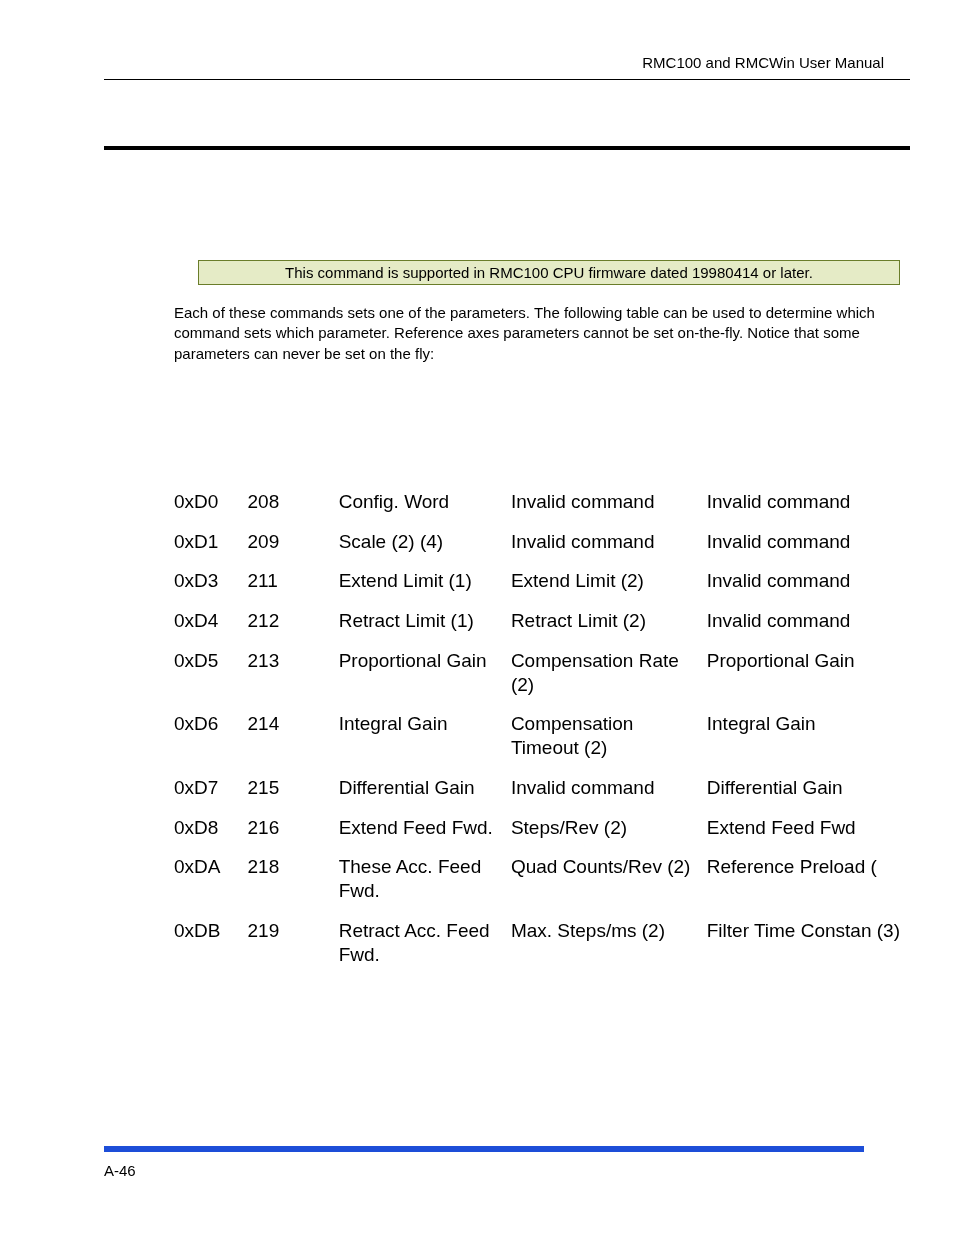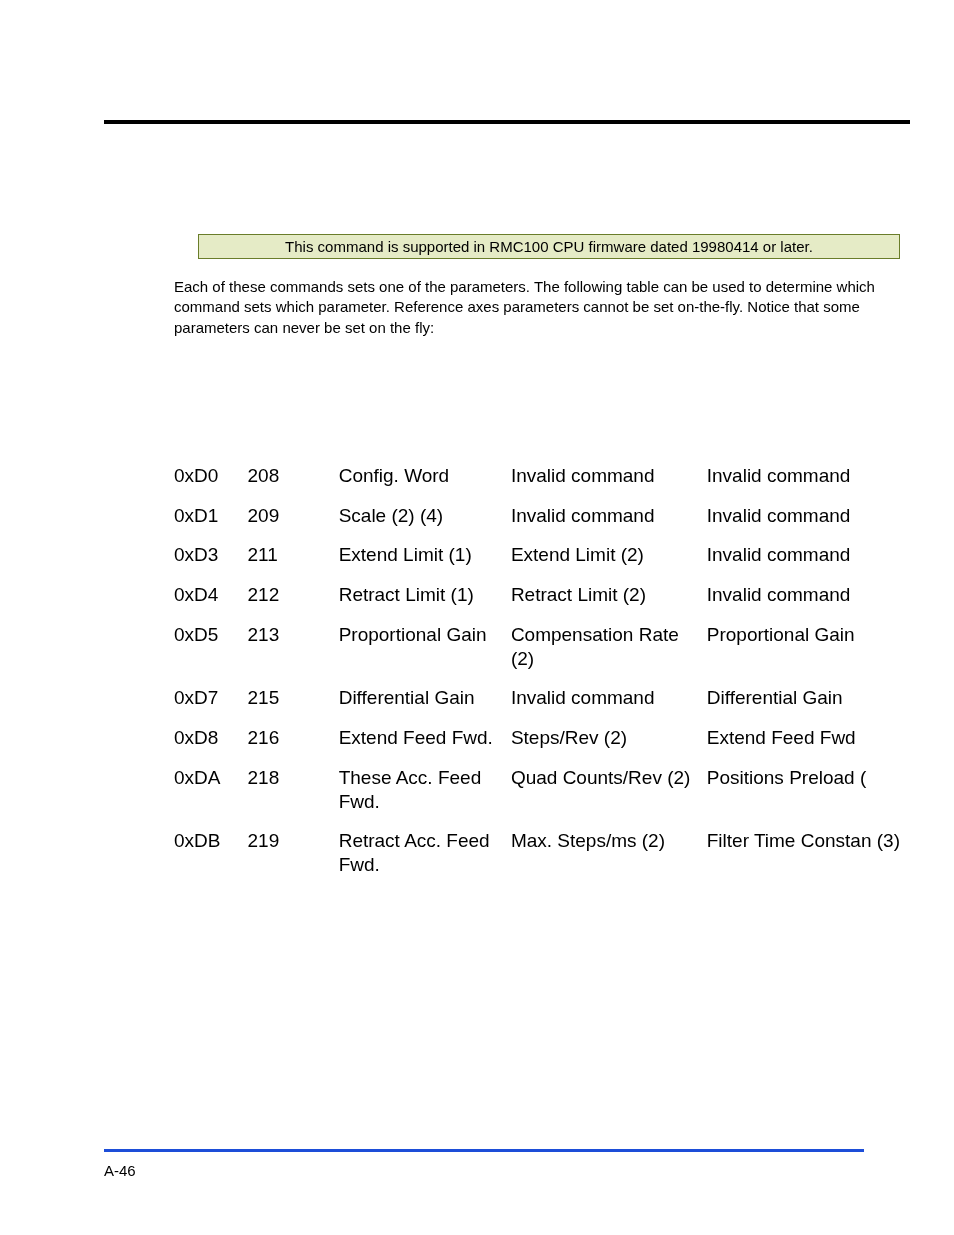--- a/index.html
+++ b/index.html
@@ -58,30 +58,33 @@
   .col-hex   { width: 80px; }
   .col-dec   { width: 110px; }
   .col-p1    { width: 195px; }
   .col-p2    { width: 220px; }
   .col-p3    { white-space: nowrap; overflow: hidden; }
   .footer {
     position: absolute;
     left: 104px;
     bottom: 56px;
     font-size: 15px;
-    border-top: 3px solid #1d4ed8;
+    border-top: 6px solid #1d4ed8;
     width: 760px;
     padding-top: 10px;
   }
 </style>
 </head>
 <body>
 
 <div class="page">
 
+  <div class="header">
+    <span>RMC100 and RMCWin User Manual</span>
+  </div>
 
   <div class="content">
 
 
     <hr class="thick-rule">
 
     <div class="note-box">This command is supported in RMC100 CPU firmware dated 19980414 or later.</div>
 
     <p class="para">Each of these commands sets one of the parameters. The following table can be used to determine which command sets which parameter. Reference axes parameters cannot be set on-the-fly. Notice that some parameters can never be set on the fly:</p>
 
@@ -117,39 +120,46 @@
               <td class="col-p3">Invalid command</td>
             </tr>
             <tr>
               <td class="col-hex">0xD5</td>
               <td class="col-dec">213</td>
               <td class="col-p1">Proportional Gain</td>
               <td class="col-p2">Compensation Rate (2)</td>
               <td class="col-p3">Proportional Gain</td>
             </tr>
             <tr>
+              <td class="col-hex">0xD6</td>
+              <td class="col-dec">214</td>
+              <td class="col-p1">Integral Gain</td>
+              <td class="col-p2">Compensation Timeout (2)</td>
+              <td class="col-p3">Integral Gain</td>
+            </tr>
+            <tr>
               <td class="col-hex">0xD7</td>
               <td class="col-dec">215</td>
               <td class="col-p1">Differential Gain</td>
               <td class="col-p2">Invalid command</td>
               <td class="col-p3">Differential Gain</td>
             </tr>
             <tr>
               <td class="col-hex">0xD8</td>
               <td class="col-dec">216</td>
               <td class="col-p1">Extend Feed Fwd.</td>
               <td class="col-p2">Steps/Rev (2)</td>
               <td class="col-p3">Extend Feed Fwd</td>
             </tr>
             <tr>
               <td class="col-hex">0xDA</td>
               <td class="col-dec">218</td>
               <td class="col-p1">These Acc. Feed Fwd.</td>
               <td class="col-p2">Quad Counts/Rev (2)</td>
-              <td class="col-p3">Positions Preload (</td>
+              <td class="col-p3">Reference Preload (</td>
             </tr>
             <tr>
               <td class="col-hex">0xDB</td>
               <td class="col-dec">219</td>
               <td class="col-p1">Retract Acc. Feed Fwd.</td>
               <td class="col-p2">Max. Steps/ms (2)</td>
               <td class="col-p3">Filter Time Constan (3)</td>
             </tr>
           </tbody>
       </table>

